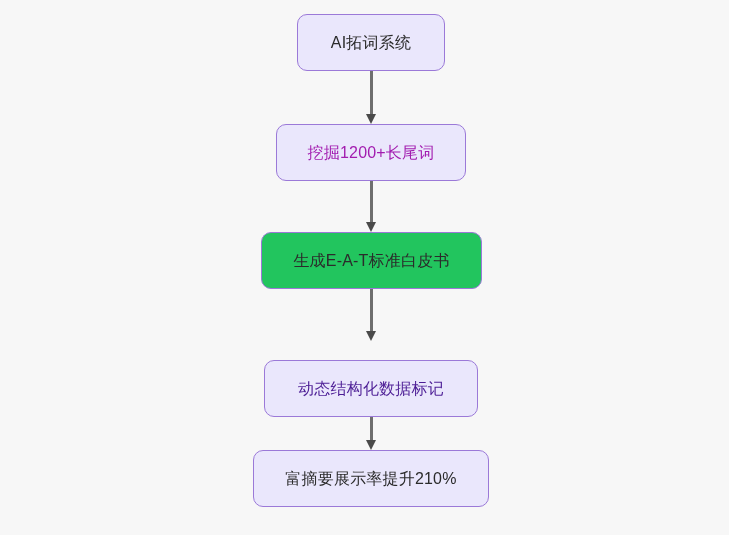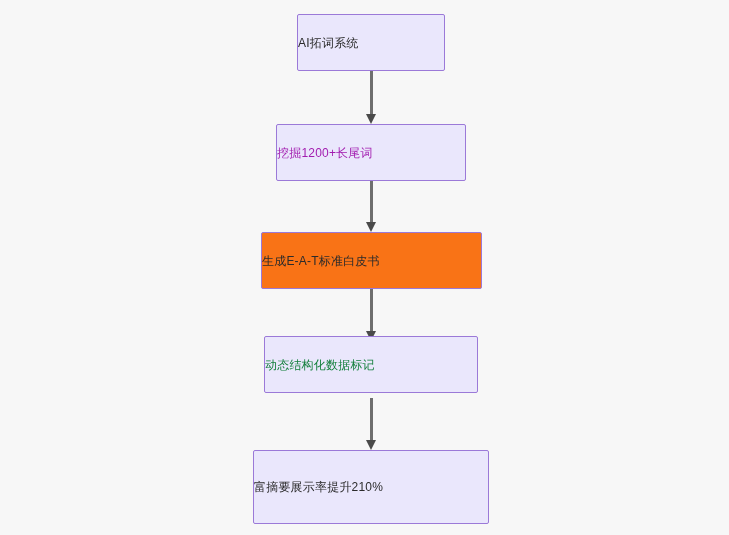--- a/index.html
+++ b/index.html
@@ -16,26 +16,26 @@
   #flowchart-canvas {
     position: relative;
     width: 729px;
     height: 535px;
   }
   .node {
     position: absolute;
     box-sizing: border-box;
     background: #eae7fc;
     border: 1.6px solid #9b79d8;
-    border-radius: 2px;
+    border-radius: 10px;
     display: flex;
     align-items: center;
-    justify-content: flex-start;
+    justify-content: center;
     color: #2b2b2b;
-    font-size: 12px;
+    font-size: 16px;
     line-height: 1;
     letter-spacing: 0.2px;
     white-space: nowrap;
   }
   .node-label {
     display: block;
   }
   .connector {
     position: absolute;
     width: 11px;
@@ -79,23 +79,23 @@
     <div class="shaft" style="height: 43px; background: rgb(110, 110, 110);"></div>
     <div class="head" style="border-top-color: rgb(74, 74, 74);"></div>
   </div>
 
   <div class="node" id="n0" style="left: 297px; top: 14px; width: 148px; height: 57px; background: rgb(234, 231, 252); border-color: rgb(155, 121, 216); color: rgb(43, 43, 43);">
     <span class="node-label">AI拓词系统</span>
   </div>
   <div class="node" id="n1" style="left: 276px; top: 124px; width: 190px; height: 57px; background: rgb(234, 231, 252); border-color: rgb(155, 121, 216); color: #a21caf;">
     <span class="node-label">挖掘1200+长尾词</span>
   </div>
-  <div class="node" id="n2" style="left: 261px; top: 232px; width: 221px; height: 57px; background: #f97316; border-color: rgb(155, 121, 216); color: rgb(43, 43, 43);">
+  <div class="node" id="n2" style="left: 261px; top: 232px; width: 221px; height: 57px; background: #22c55e; border-color: rgb(155, 121, 216); color: rgb(43, 43, 43);">
     <span class="node-label">生成E-A-T标准白皮书</span>
   </div>
-  <div class="node" id="n3" style="left: 264px; top: 336px; width: 214px; height: 57px; background: rgb(234, 231, 252); border-color: rgb(155, 121, 216); color: #15803d;">
+  <div class="node" id="n3" style="left: 264px; top: 360px; width: 214px; height: 57px; background: rgb(234, 231, 252); border-color: rgb(155, 121, 216); color: #4c1d95;">
     <span class="node-label">动态结构化数据标记</span>
   </div>
-  <div class="node" id="n4" style="left: 253px; top: 450px; width: 236px; height: 74px; background: rgb(234, 231, 252); border-color: rgb(155, 121, 216); color: rgb(43, 43, 43);">
+  <div class="node" id="n4" style="left: 253px; top: 450px; width: 236px; height: 57px; background: rgb(234, 231, 252); border-color: rgb(155, 121, 216); color: rgb(43, 43, 43);">
     <span class="node-label">富摘要展示率提升210%</span>
   </div>
 
 </div>
 
 </body></html>

